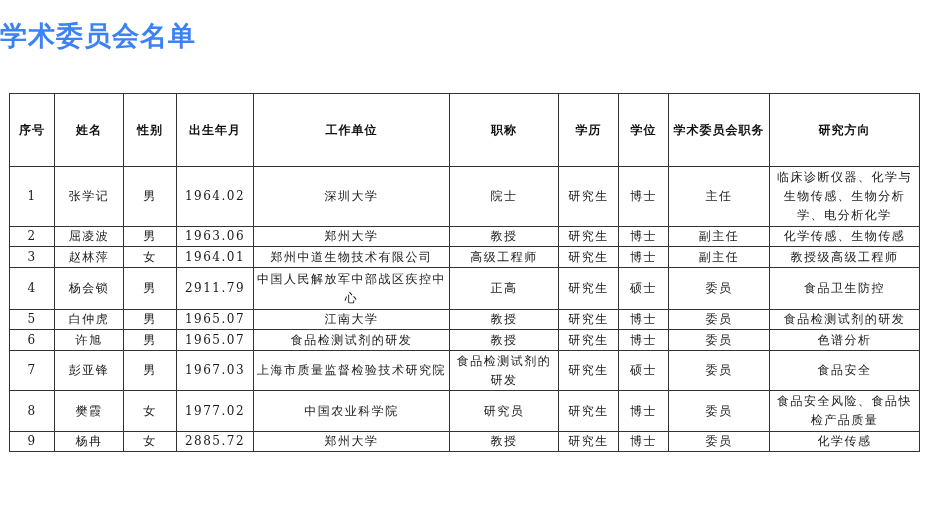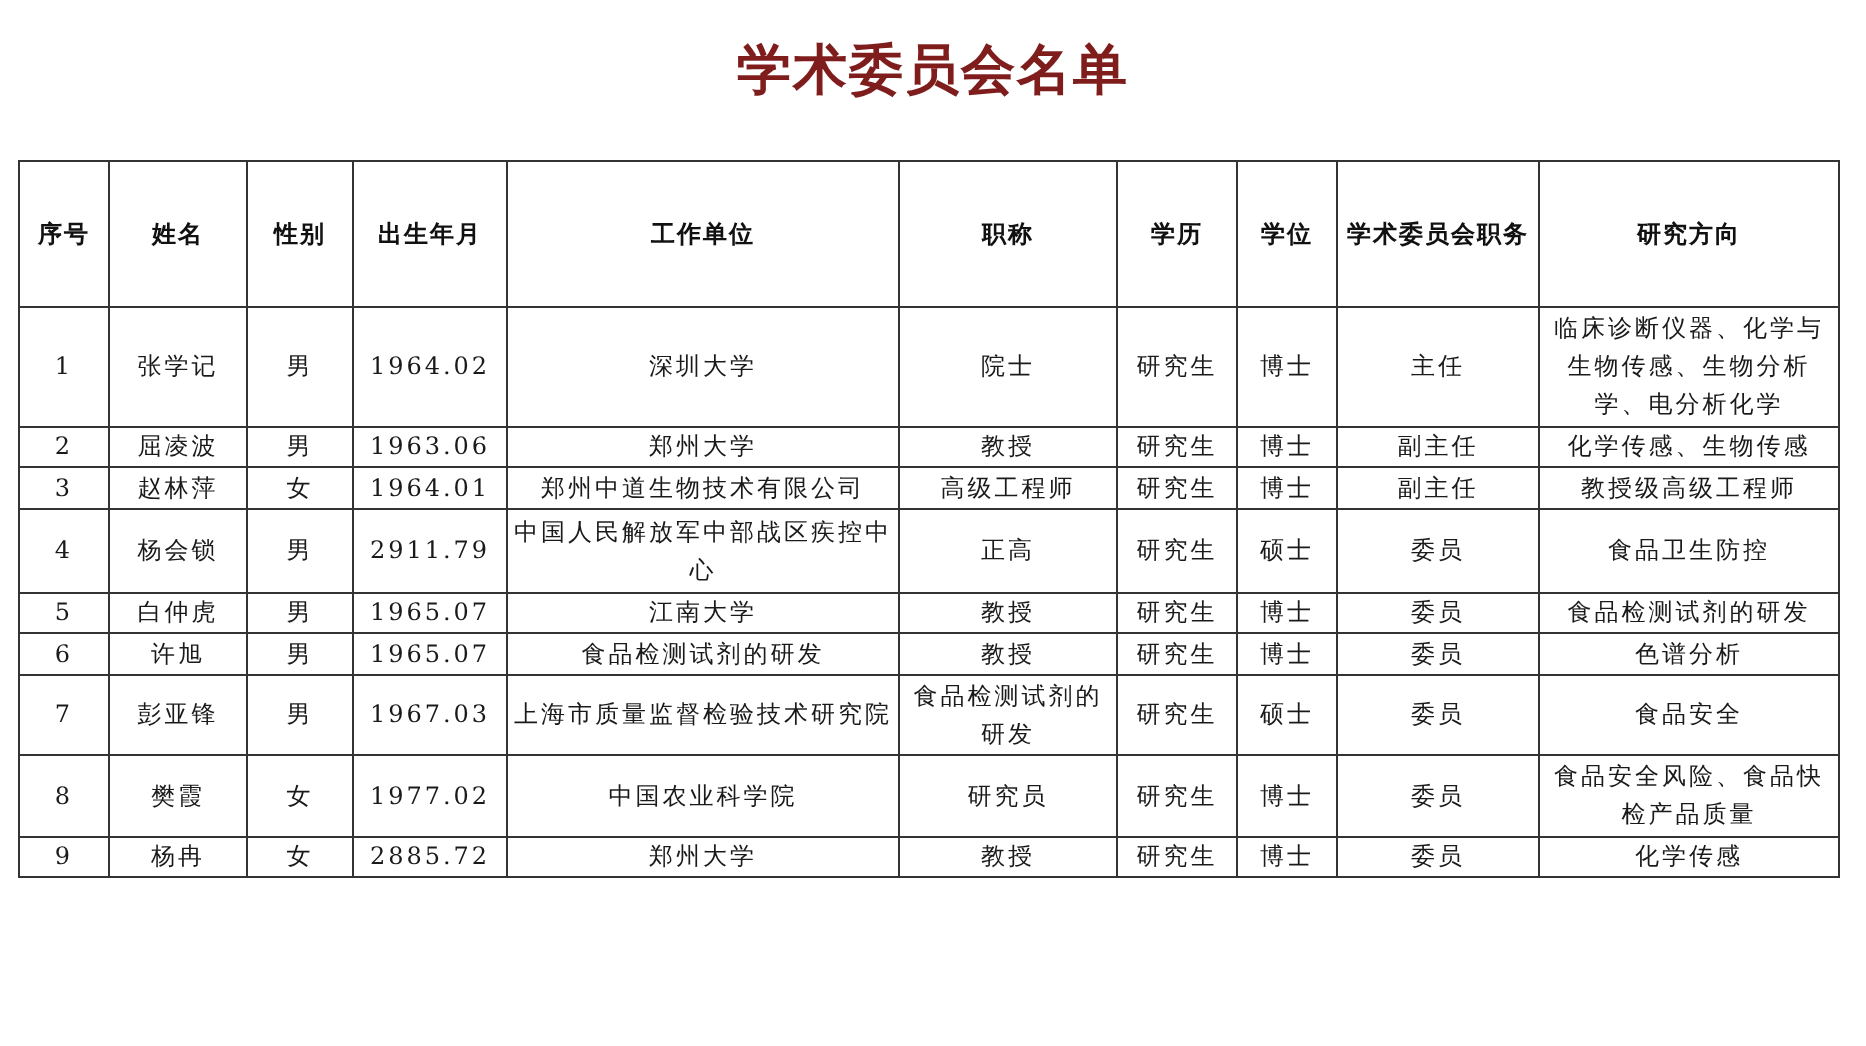--- a/index.html
+++ b/index.html
@@ -13,32 +13,31 @@
       position: relative;
       overflow: hidden;
       font-family: "DejaVu Serif", "Liberation Serif", serif;
       color: #111111;
     }
     .title {
       position: absolute;
       left: 0;
       top: 16px;
       width: 933px;
-      text-align: center;
       font-family: "DejaVu Sans", "Liberation Sans", sans-serif;
       font-weight: bold;
       font-size: 27px;
       line-height: 40px;
       letter-spacing: 1px;
-      color: #7f1d1d;
+      color: #3b82f6;
     }
     table.roster {
       position: absolute;
       left: 9px;
-      top: 80px;
+      top: 93px;
       width: 910px;
       border-collapse: collapse;
       table-layout: fixed;
       border: 1.5px solid #222222;
     }
     table.roster th,
     table.roster td {
       border: 1px solid #333333;
       text-align: center;
       vertical-align: middle;

